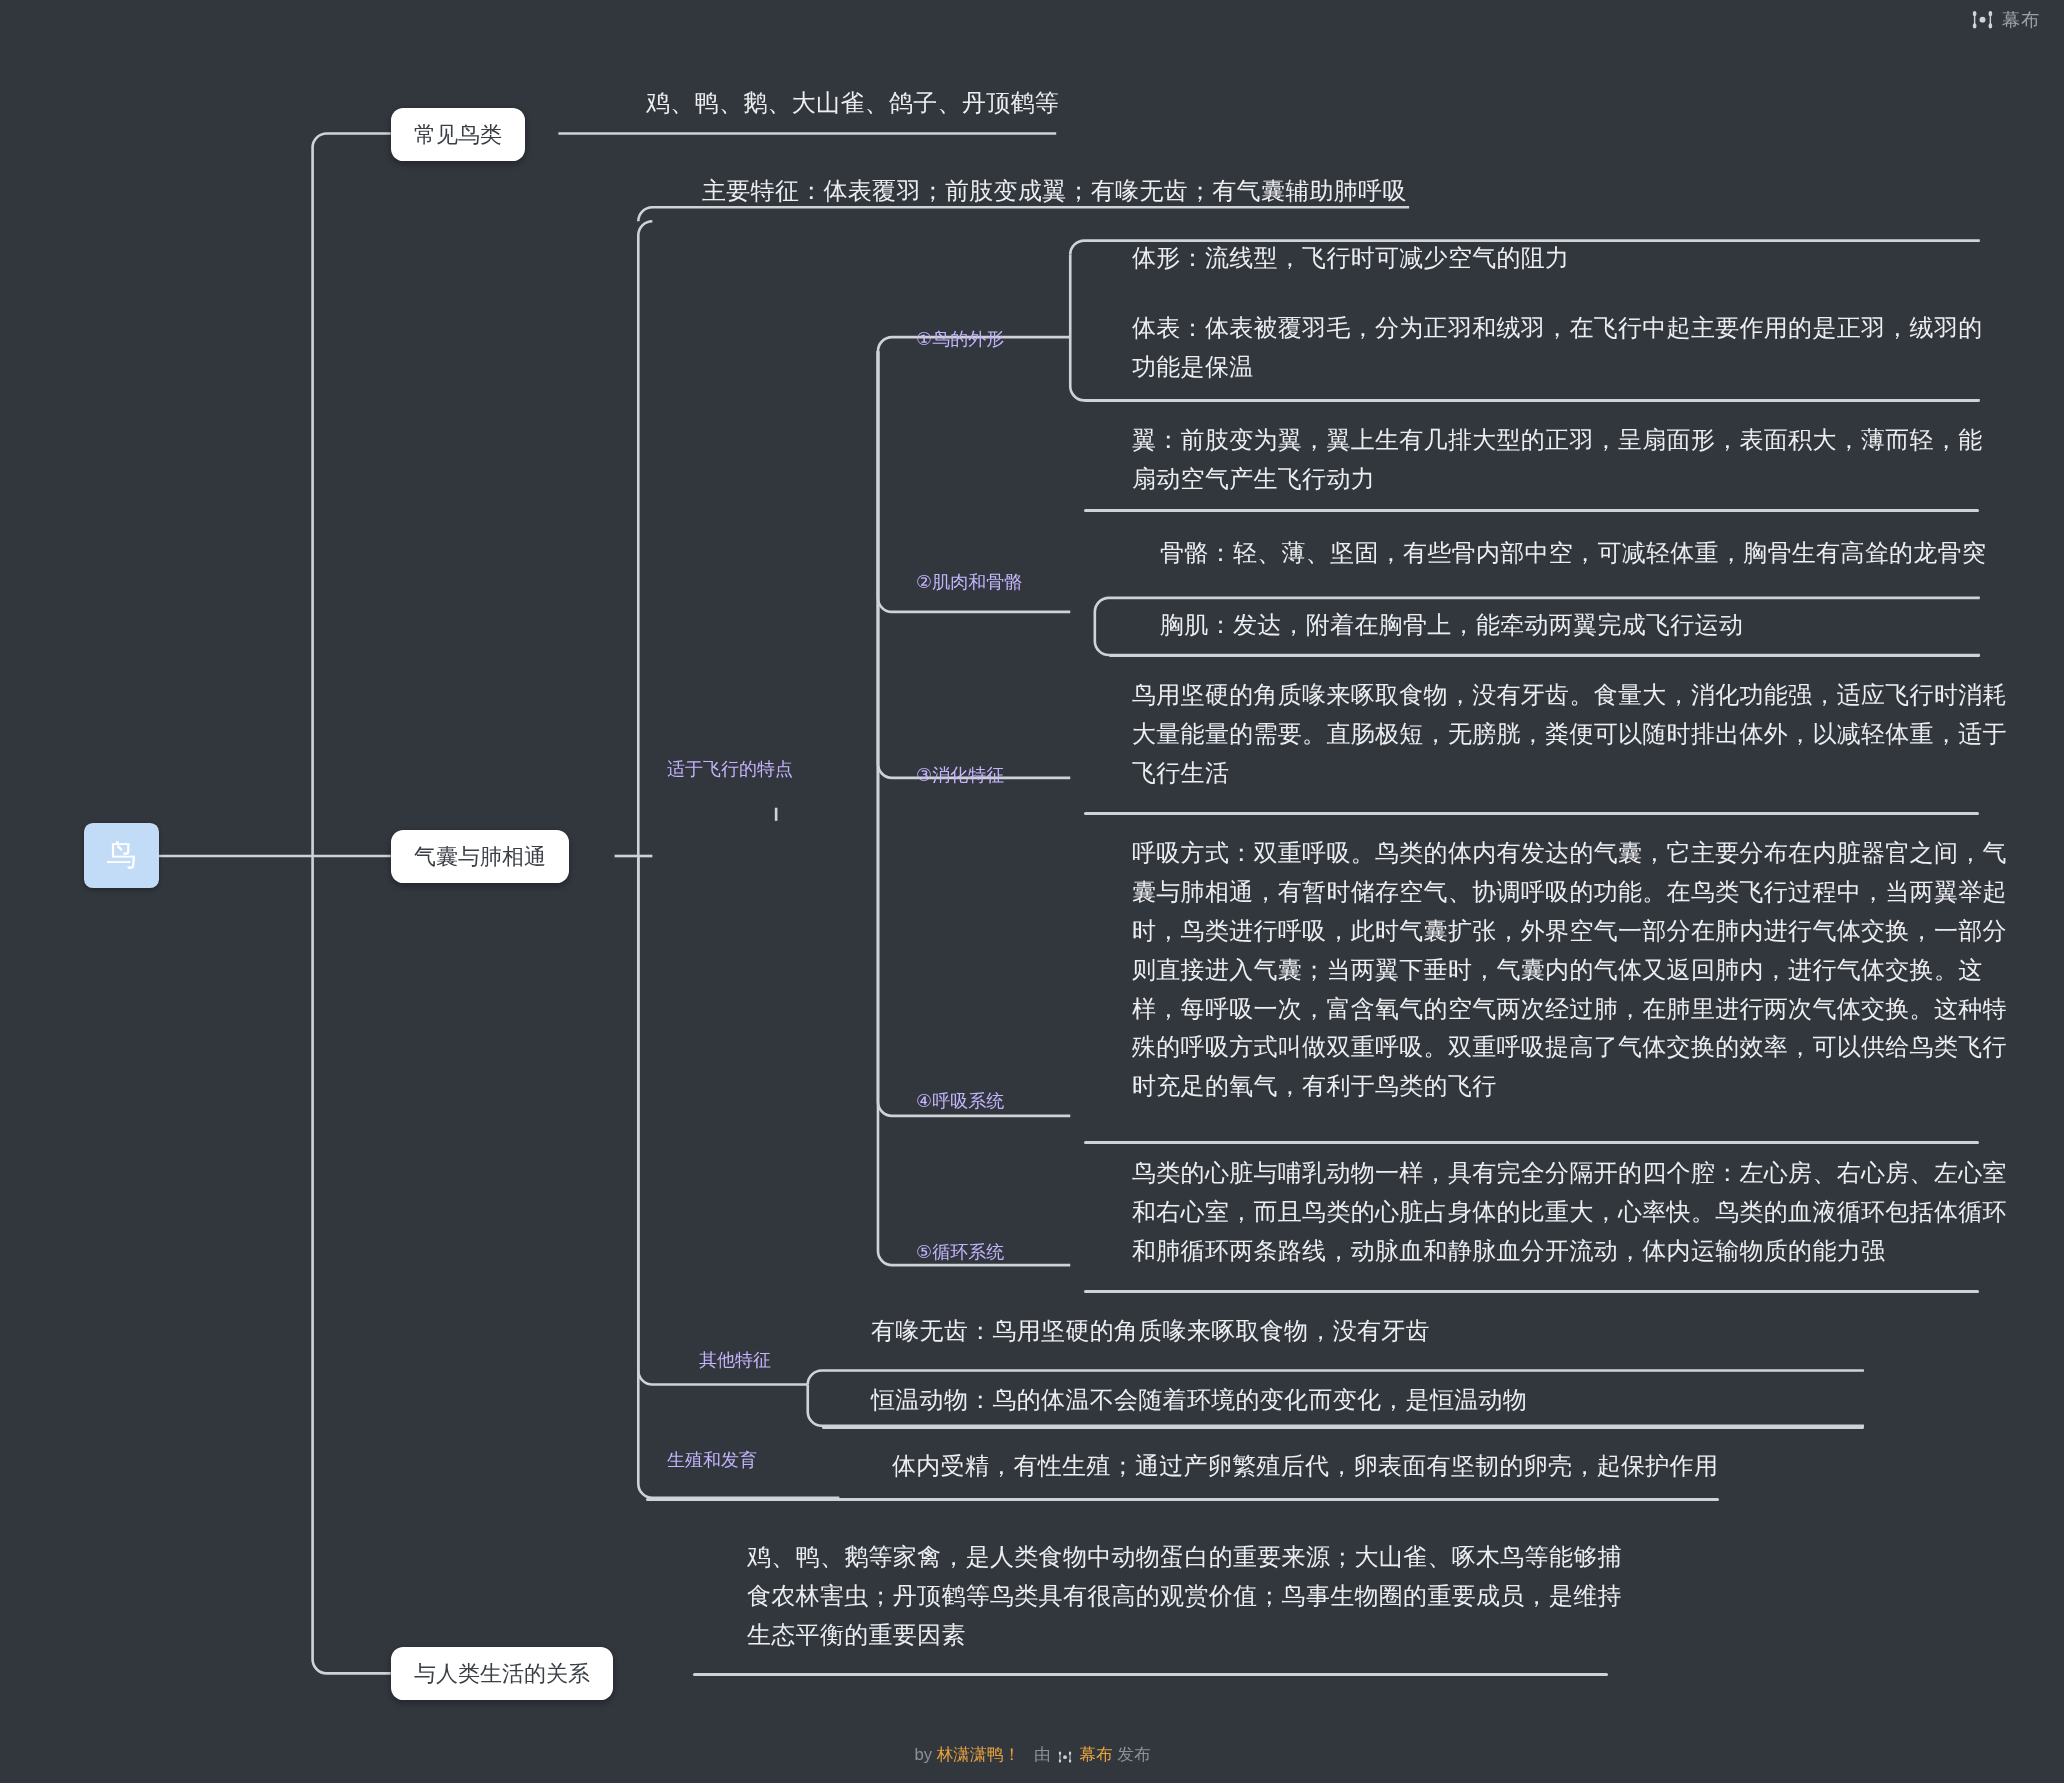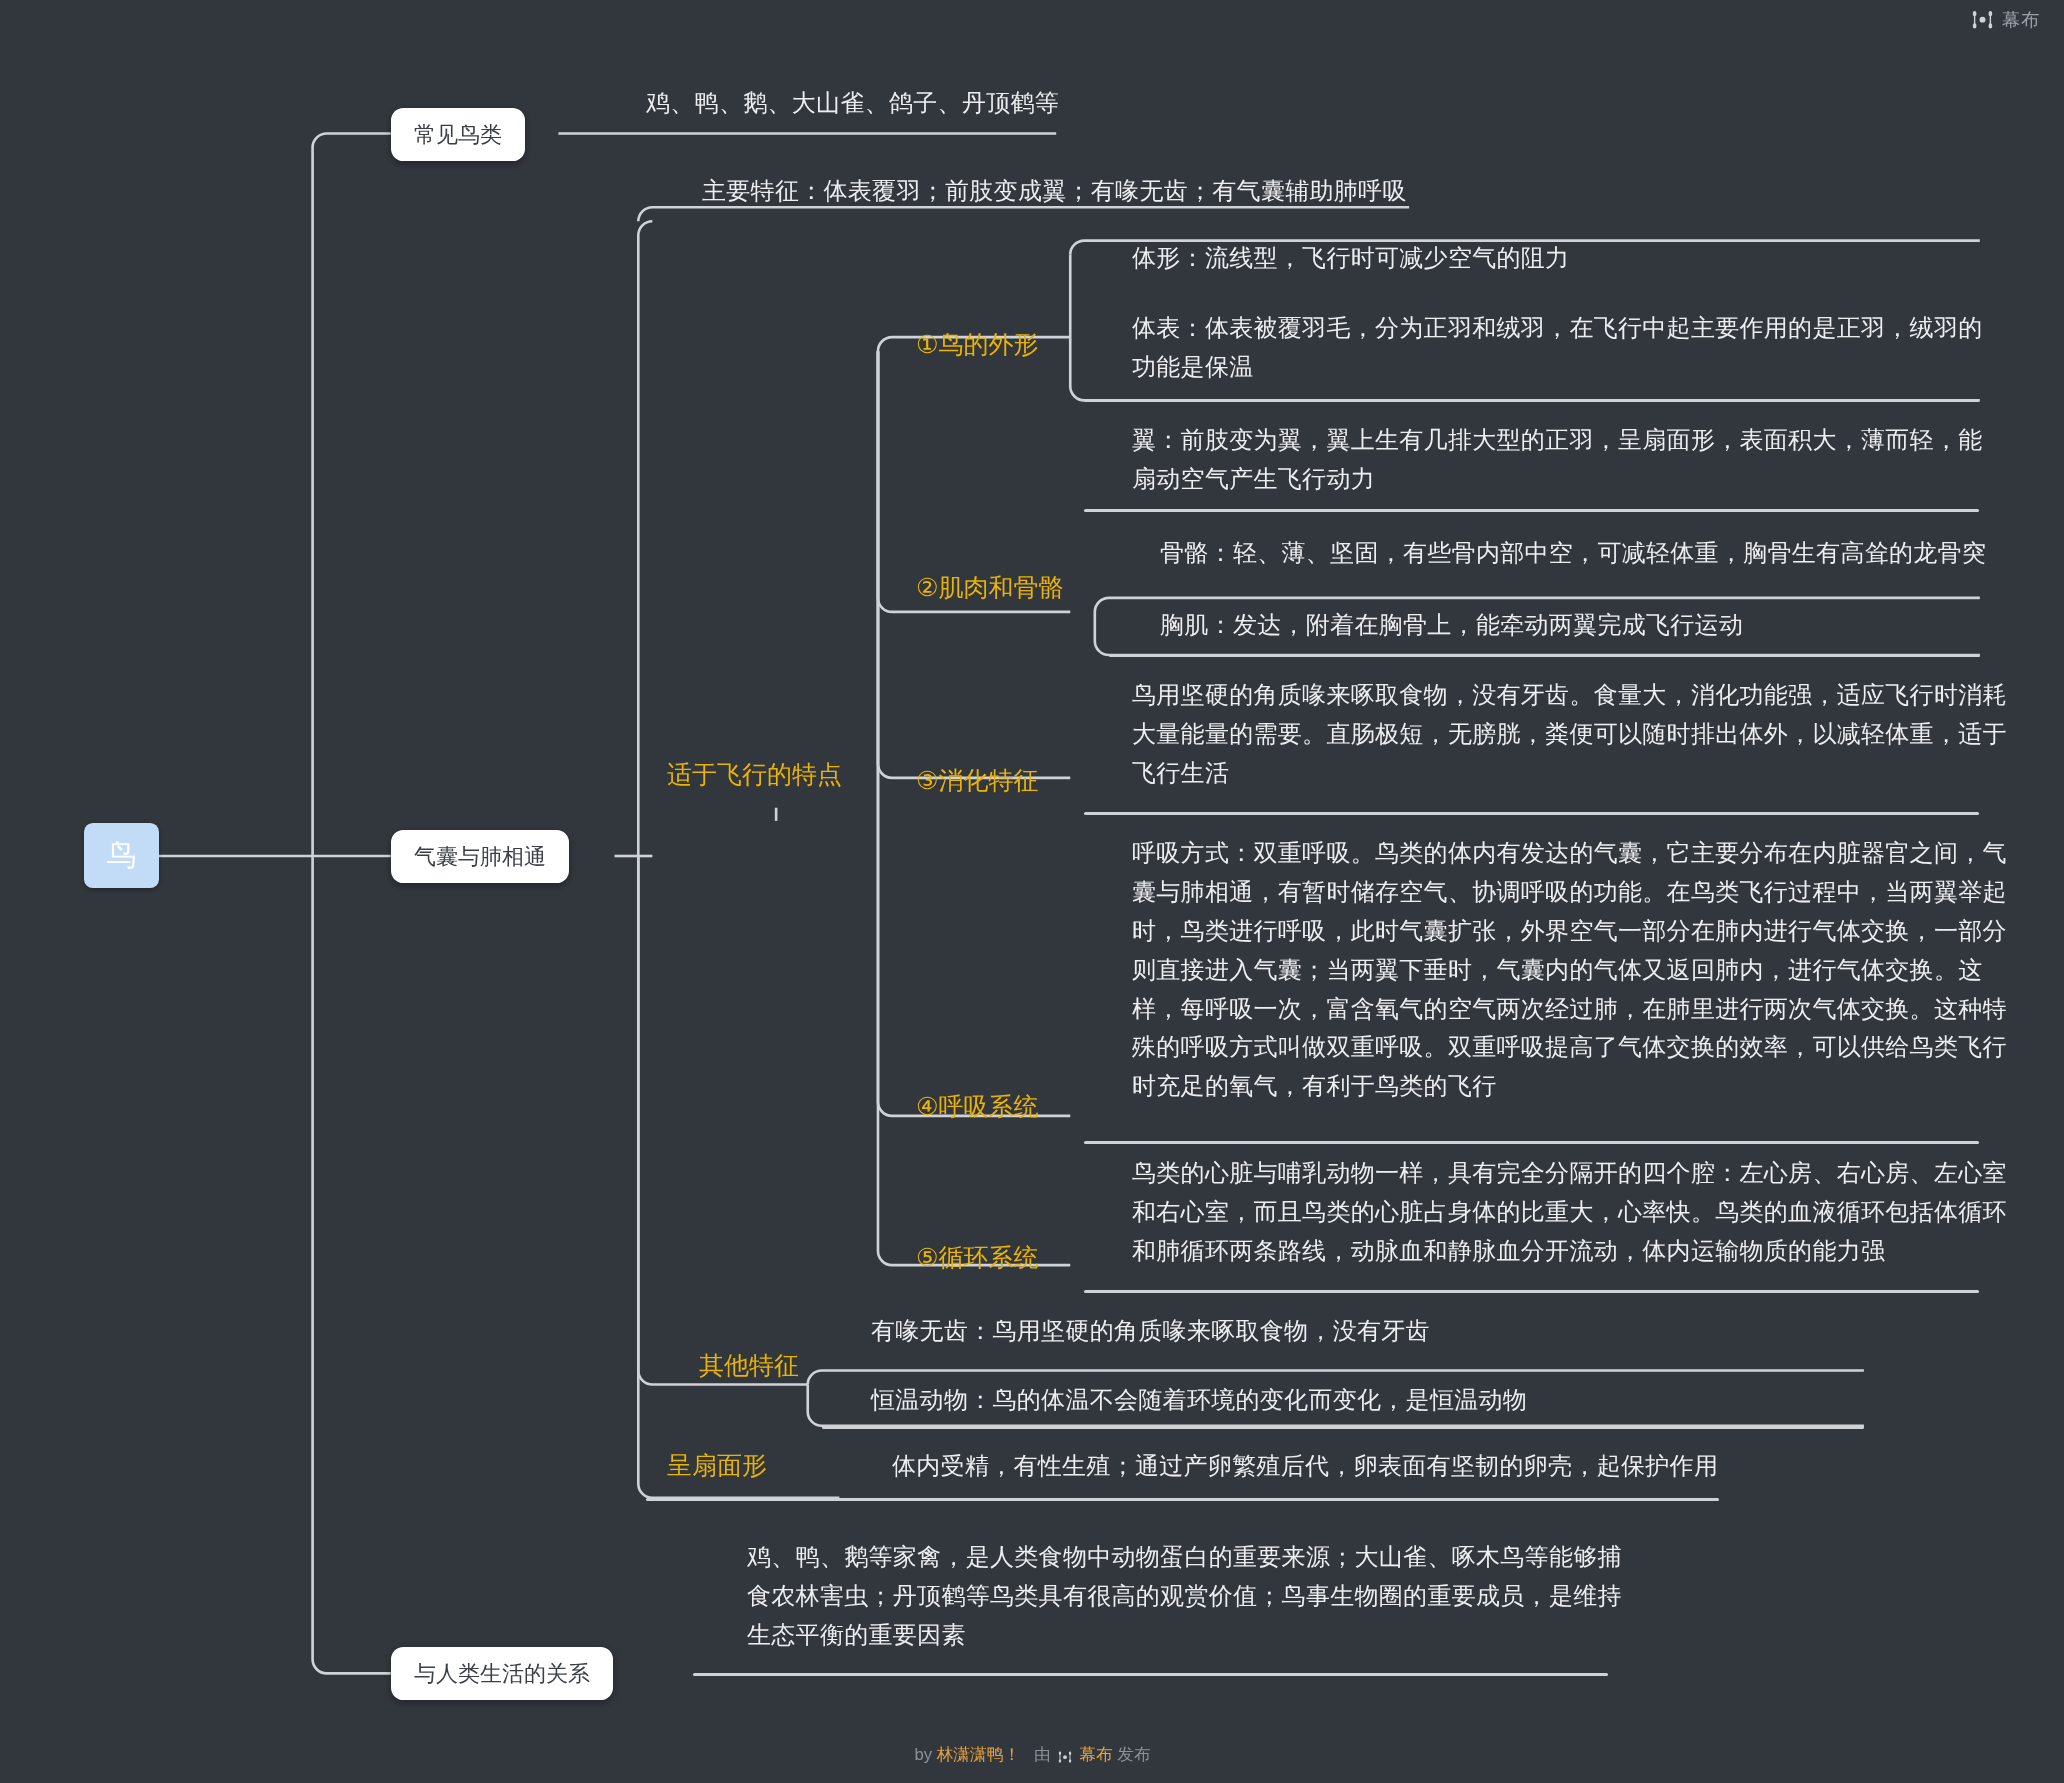--- a/index.html
+++ b/index.html
@@ -72,22 +72,22 @@
     display: flex;
     align-items: center;
     justify-content: center;
     padding: 0 23px;
     box-shadow: 0 2.6px 6.1px rgba(0,0,0,.3);
     white-space: nowrap;
   }
 
   
   .label {
-    font-size: 25px;
-    color: #eab308;
+    font-size: 18px;
+    color: #c4b5fd;
     line-height: 1.5;
     white-space: nowrap;
   }
 
   
   .leaf {
     font-size: 24px;
     color: #eceef0;
     line-height: 1.62;
     letter-spacing: 0.3px;
@@ -252,21 +252,21 @@
 </div>
 <div class="node leaf" style="left:839px; top:1312px; width:1018px;">
   <span>有喙无齿：鸟用坚硬的角质喙来啄取食物，没有牙齿</span>
 </div>
 <div class="node leaf" style="left:839px; top:1381px; width:1018px;">
   <span>恒温动物：鸟的体温不会随着环境的变化而变化，是恒温动物</span>
 </div>
 <div class="rule" style="left:822px; top:1426px; width:1042px;"></div>
 
 <div class="node label" style="left:667px; top:1447px;">
-  <span>呈扇面形</span>
+  <span>生殖和发育</span>
 </div>
 <div class="node leaf" style="left:860px; top:1447px; width:1018px;">
   <span>体内受精，有性生殖；通过产卵繁殖后代，卵表面有坚韧的卵壳，起保护作用</span>
 </div>
 <div class="rule" style="left:646px; top:1498px; width:1073px;"></div>
 
 <div class="node pill" style="left:391px; top:1647px; height:53px;">
   <span>与人类生活的关系</span>
 </div>
 <div class="node leaf" style="left:715px; top:1538px; width:887px;">

